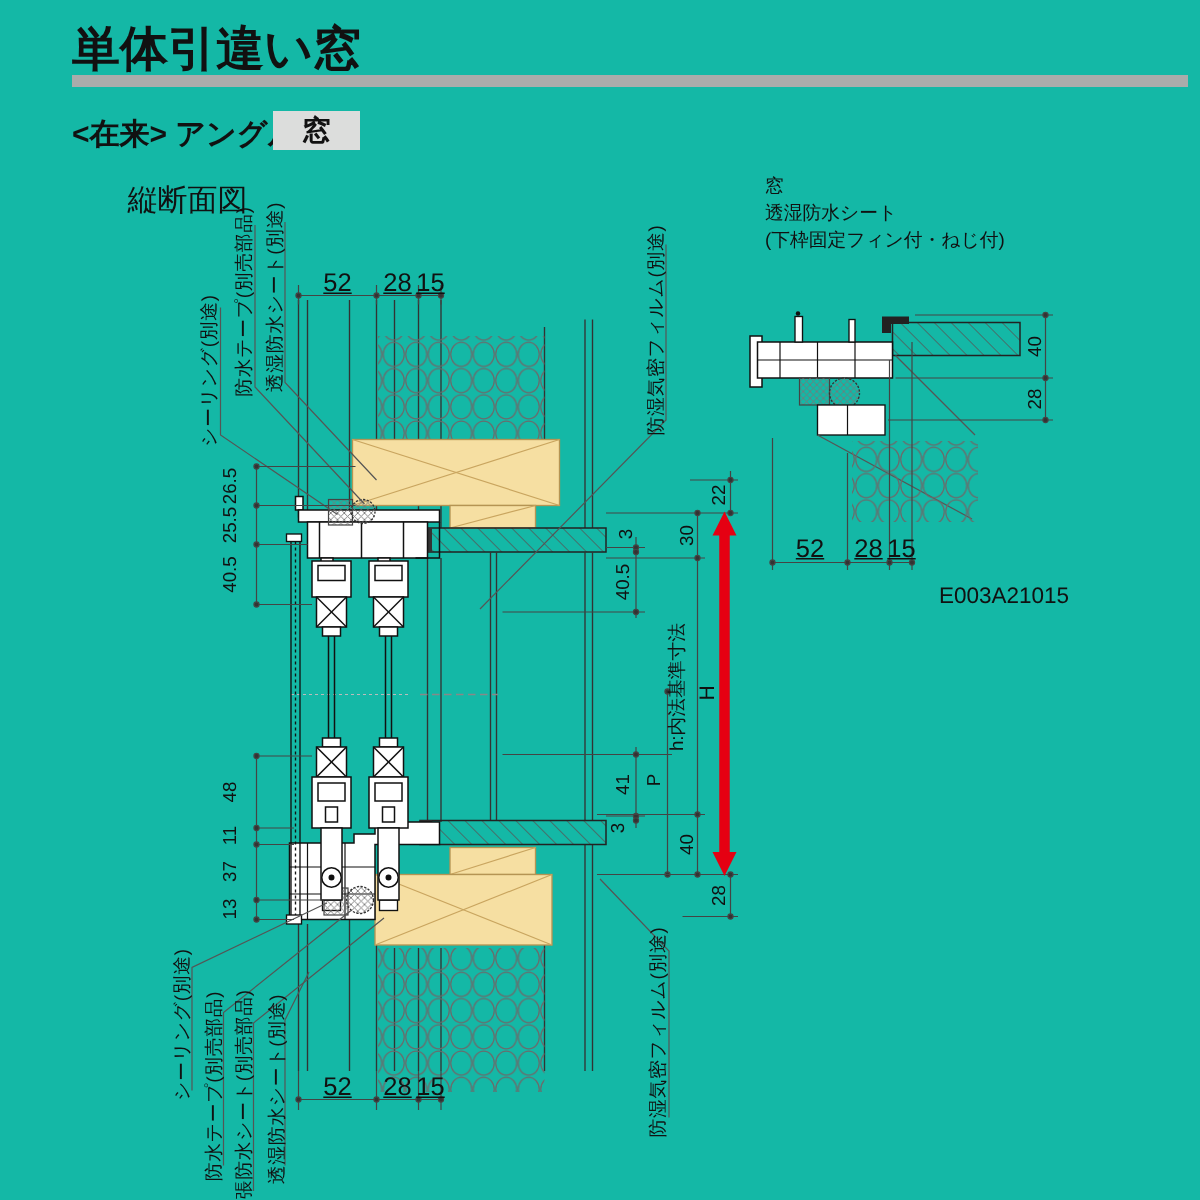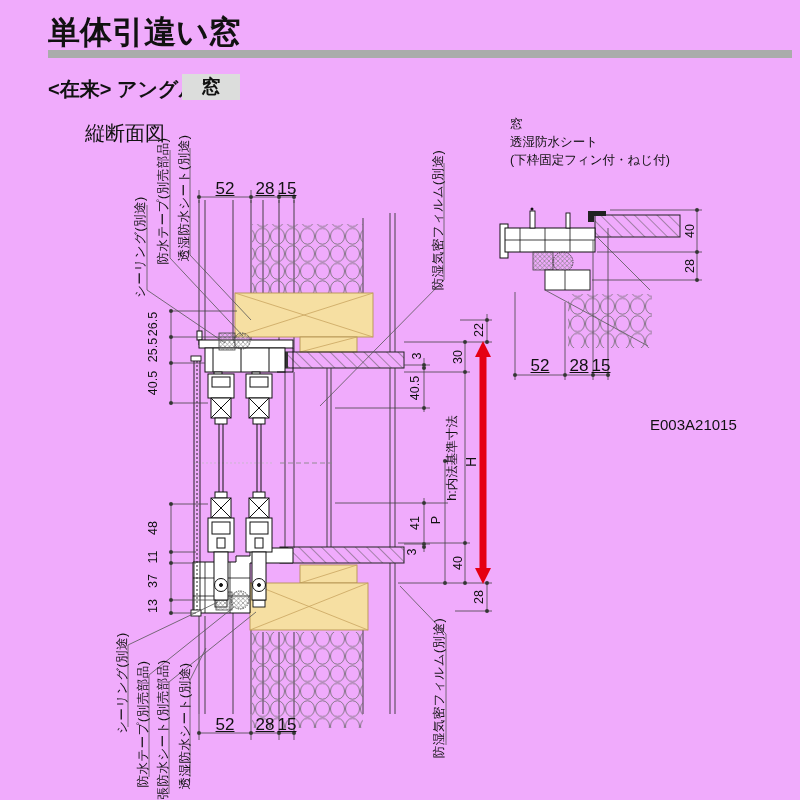--- a/index.html
+++ b/index.html
@@ -1,16 +1,16 @@
 <!DOCTYPE html>
 <html><head>
 <meta charset="utf-8">
 <style>
   html,body{margin:0;padding:0;background:#fff;}
-  .page{position:relative;width:800px;height:800px;background:#f0abfc;overflow:hidden;
+  .page{position:relative;width:800px;height:800px;background:#14b8a6;overflow:hidden;
         font-family:"Liberation Sans","DejaVu Sans",sans-serif;color:#111;}
   .abs{position:absolute;white-space:nowrap;}
   .title-main{font-size:32px;font-weight:bold;letter-spacing:0px;}
   .title-sub{font-size:25px;font-weight:bold;}
   .grayband{position:absolute;background:#aaacab;}
   .variant{font-size:20px;font-weight:bold;}
   .variantbox{position:absolute;background:#dcdddc;display:flex;align-items:center;justify-content:center;
               font-size:19px;font-weight:bold;}
   .seclabel{font-size:20px;text-align:right;}
   .note{font-size:12.5px;line-height:18px;}
@@ -323,21 +323,21 @@
   <div class="variantbox" style="left:182px;top:74px;width:58px;height:26px;">窓</div>
 
   <span class="abs seclabel" style="left:85px;top:120px;">縦断面図</span>
 
   <div class="abs note" style="left:510px;top:115px;">
     <div>窓</div>
     <div>透湿防水シート</div>
     <div>(下枠固定フィン付・ねじ付)</div>
   </div>
 
-  <span class="abs code" style="left:626px;top:416px;margin-left:24px;">E003A21015</span>
+  <span class="abs code" style="left:626px;top:389px;">E003A21015</span>
 
   <span class="dim" style="left:225px;top:189px;">52</span>
   <span class="dim" style="left:265px;top:189px;">28</span>
   <span class="dim" style="left:287px;top:189px;">15</span>
 
   <span class="dim" style="left:225px;top:725px;">52</span>
   <span class="dim" style="left:265px;top:725px;">28</span>
   <span class="dim" style="left:287px;top:725px;">15</span>
 
   <span class="vdim" style="left:153px;top:324px;">26.5</span>

